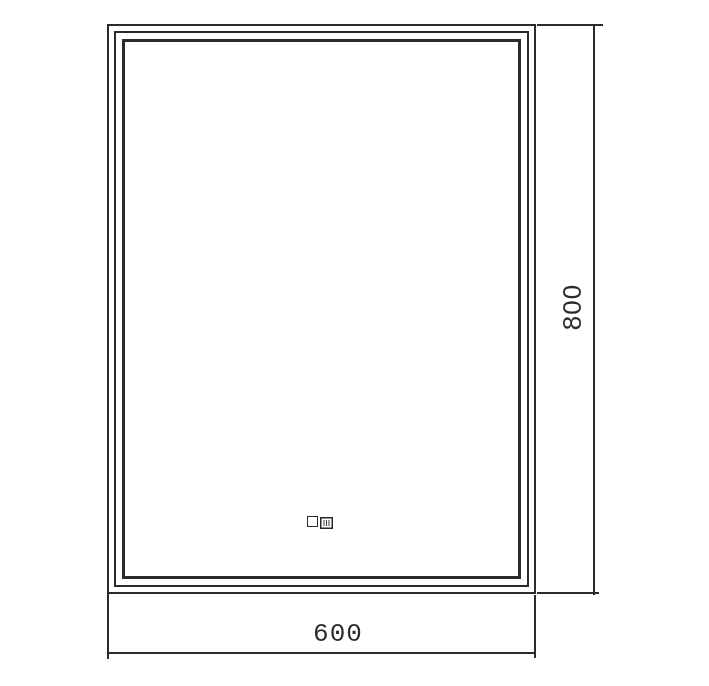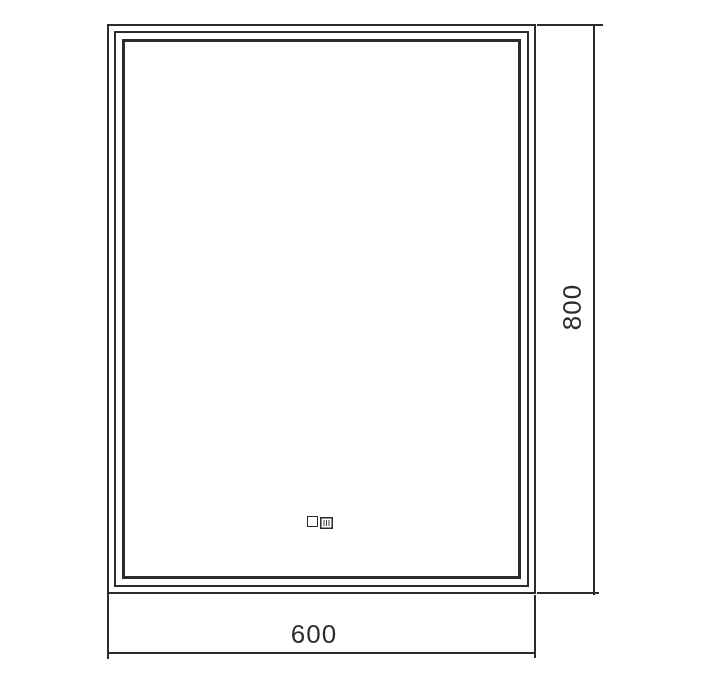--- a/index.html
+++ b/index.html
@@ -63,22 +63,23 @@
     color: #2b2b2b;
     text-align: center;
     white-space: nowrap;
   }
   .label-800 {
     left: 542px; top: 294px;
     width: 60px;
     transform: rotate(-90deg);
   }
   .label-600 {
-    left: 284px; top: 621px;
+    left: 308px; top: 621px;
     width: 60px;
+    font-family: Liberation Mono, monospace;
   }
 </style>
 </head>
 <body>
 
 <div class="canvas">
 
   <div class="frame outer"></div>
   <div class="frame middle"></div>
   <div class="frame inner"></div>

